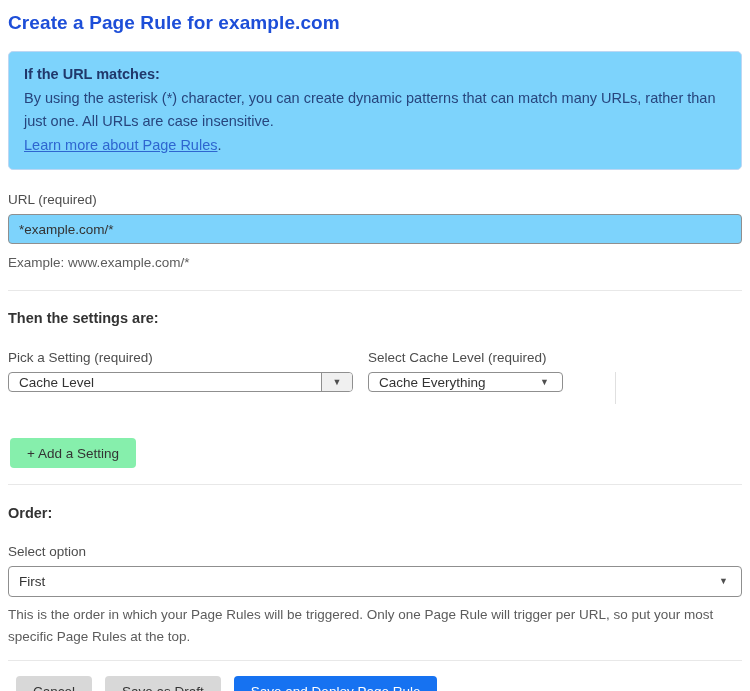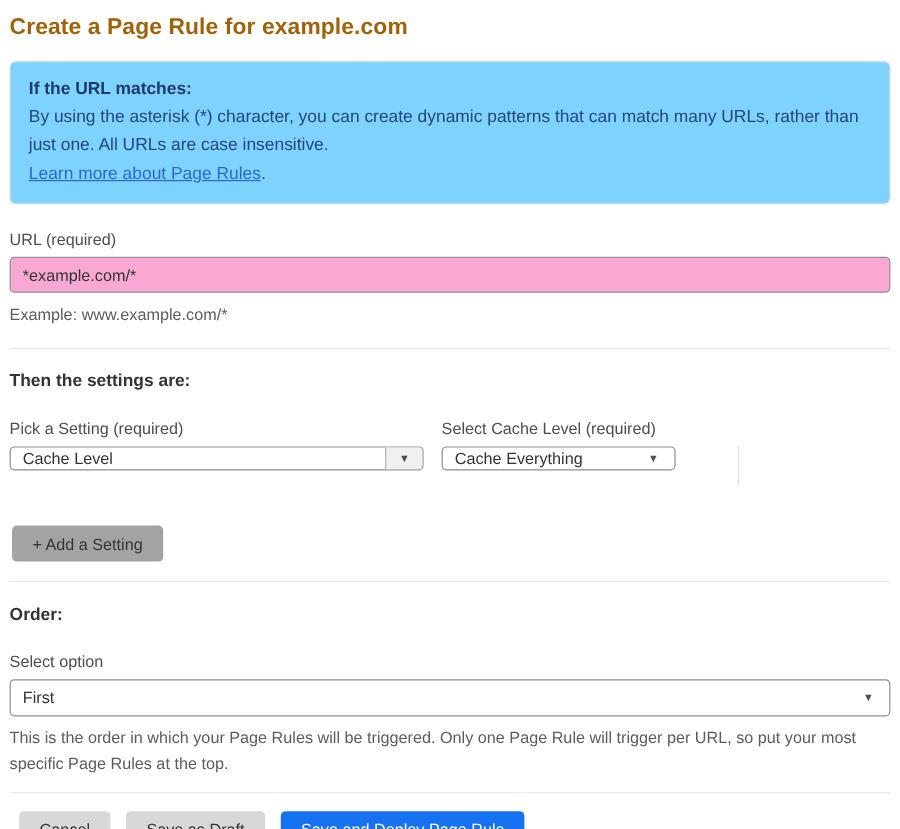--- a/index.html
+++ b/index.html
@@ -6,21 +6,21 @@
   html, body { width: 750px; height: 691px; background: #ffffff; }
   body {
     font-family: "Liberation Sans", sans-serif;
     color: #333;
     padding: 12px 8px 0 8px;
     overflow: hidden;
   }
   .page-title {
     font-size: 19px;
     font-weight: bold;
-    color: #a16207;
+    color: #1d4ed8;
     letter-spacing: 0.1px;
     margin-bottom: 17px;
   }
   
   .info-box {
     background: #7dd3fc;
     border: 1px solid #bdd7f3;
     border-radius: 5px;
     padding: 11px 15px 12px 15px;
     font-size: 14.5px;
@@ -53,21 +53,21 @@
   
   .text-input {
     width: 100%;
     height: 30px;
     border: 1px solid #8f8f8f;
     border-radius: 4px;
     font-family: "Liberation Sans", sans-serif;
     font-size: 13.5px;
     color: #333;
     padding: 0 10px;
-    background: #f9a8d4;
+    background: #7dd3fc;
     outline: none;
   }
   .divider {
     border: none;
     border-top: 1px solid #e8e8e8;
     margin: 0;
   }
   .divider-1 { margin-top: 16px; margin-bottom: 19px; }
   .divider-2 { margin-top: 16px; margin-bottom: 20px; }
   .divider-3 { margin-top: 12px; margin-bottom: 14px; }
@@ -136,21 +136,21 @@
     font-family: "Liberation Sans", sans-serif;
     font-size: 13.5px;
     color: #333;
     background: #d8d8d8;
     padding: 0 17px;
     cursor: pointer;
   }
   .add-setting-btn {
     margin-top: 34px;
     margin-left: 2px;
-    background: #a3a3a3;
+    background: #86efac;
   }
   
   .order-heading { margin-bottom: 23px; }
   .order-select {
     width: 100%;
     height: 31px;
   }
   .order-select .caret { padding-right: 13px; }
   .order-helper { margin-top: 7px; width: 712px; }
   

